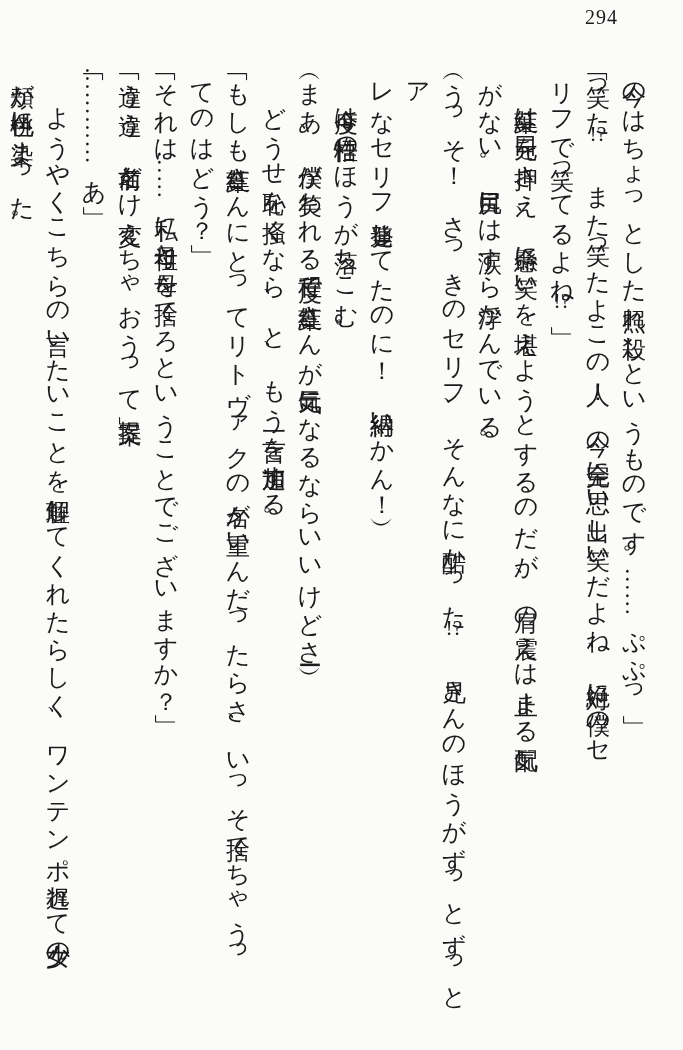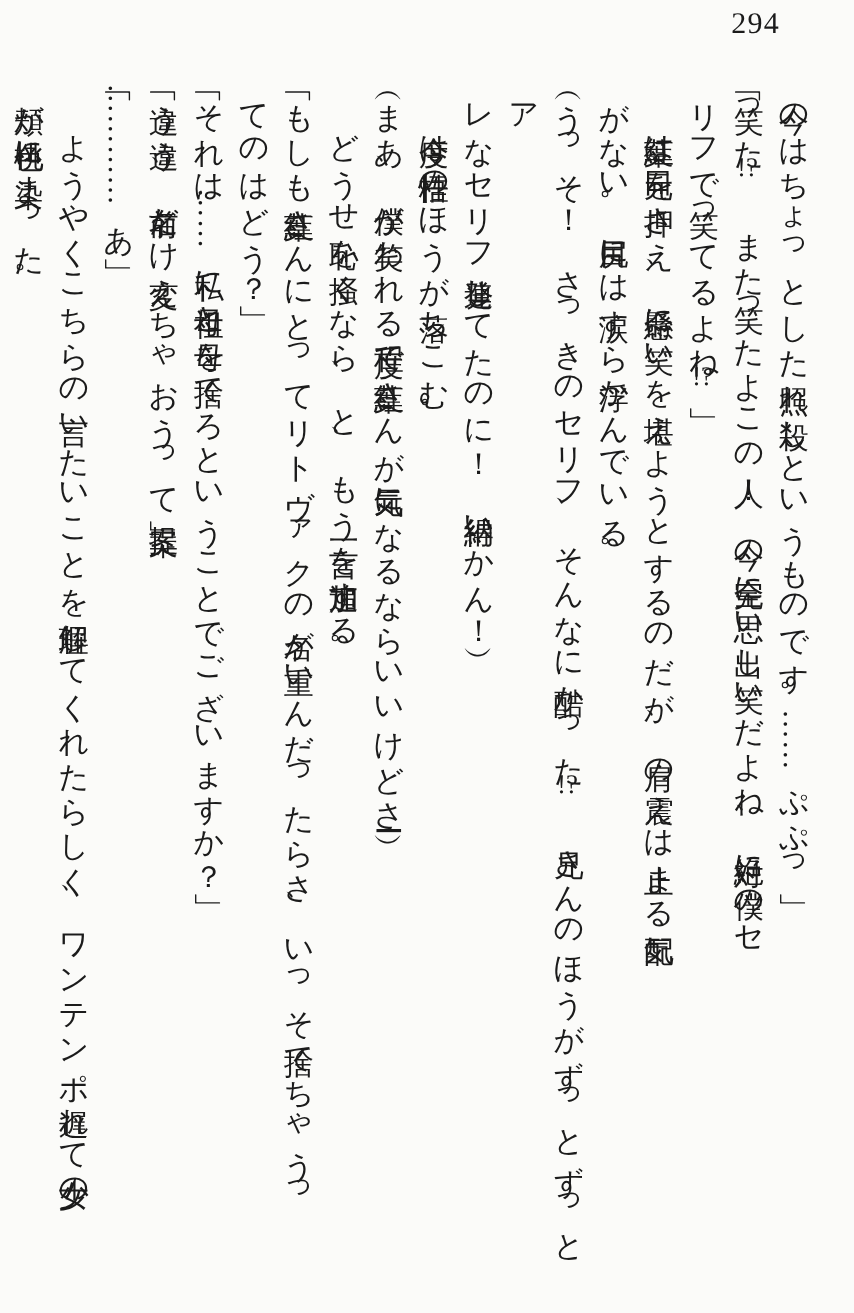--- a/index.html
+++ b/index.html
@@ -13,21 +13,21 @@
     position: relative;
     width: 683px;
     height: 1050px;
     overflow: hidden;
     font-family: "Liberation Serif", "DejaVu Serif", serif;
   }
   .page-number {
     position: absolute;
     top: 6px;
     left: 585px;
-    font-size: 24px;
+    font-size: 20px;
     letter-spacing: 1px;
     font-family: "Liberation Serif", "DejaVu Serif", serif;
   }
   .text-area {
     position: absolute;
     top: 66px;
     right: 31px;
     left: 34px;
     height: 944px;
     writing-mode: vertical-rl;

